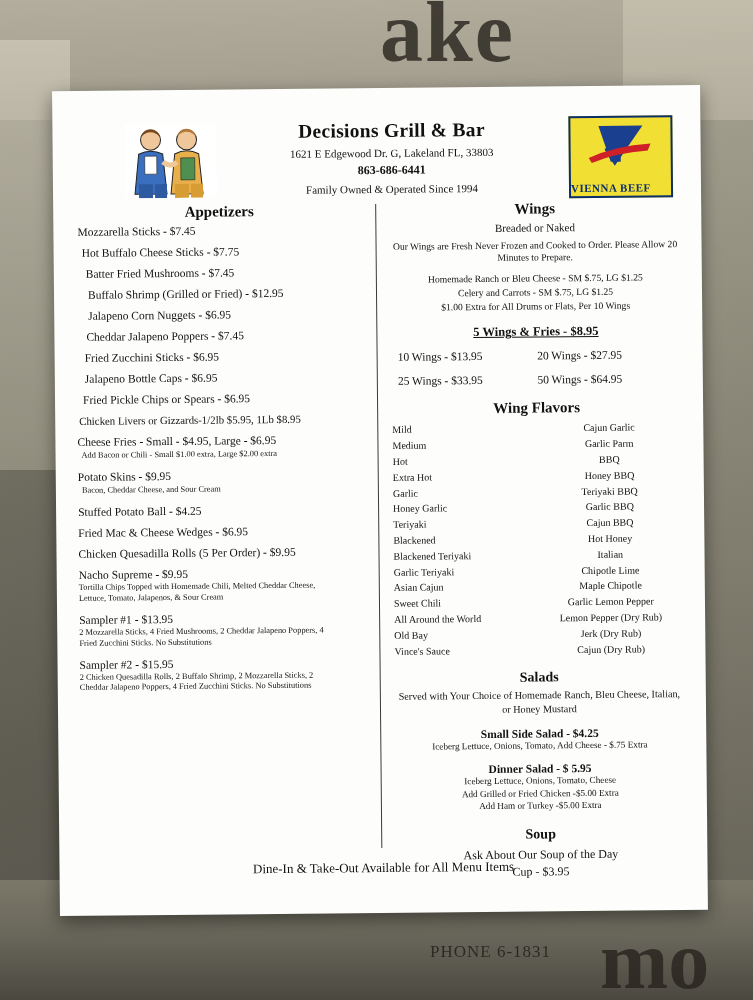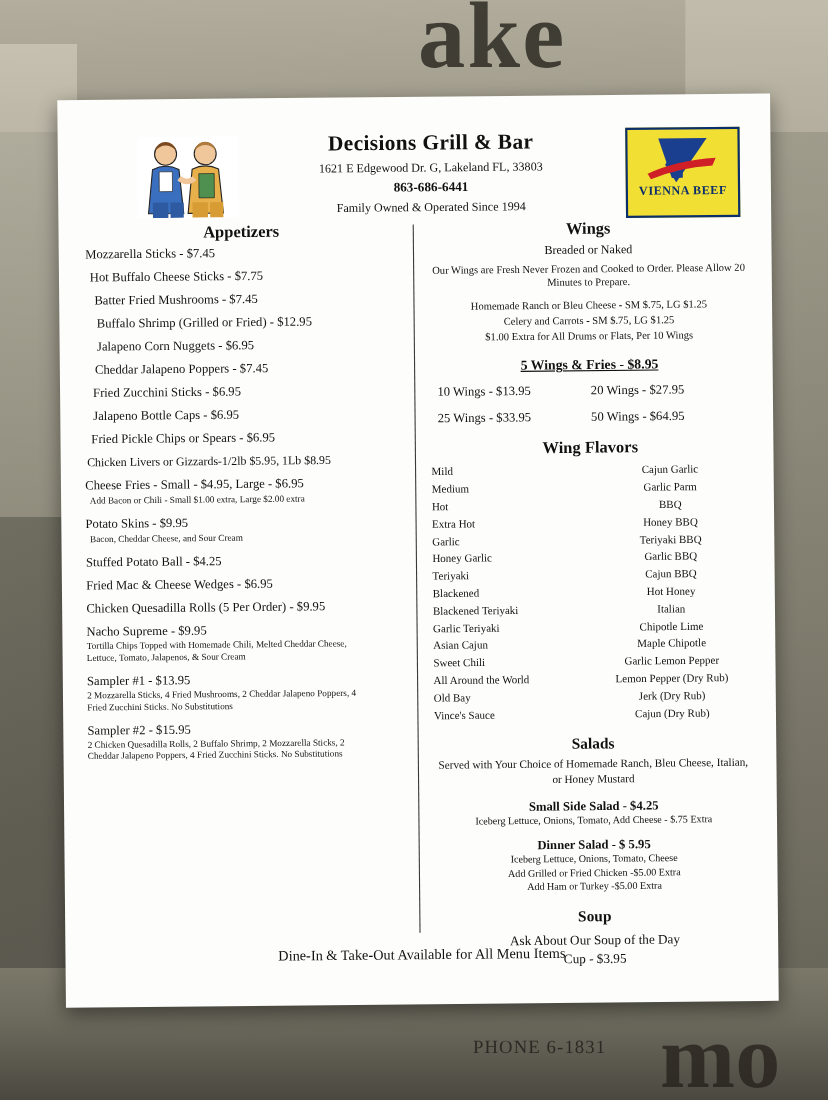--- a/index.html
+++ b/index.html
@@ -116,22 +116,21 @@
   .logo-right {
     position: absolute;
     right: 6px; top: 12px;
     width: 104px; height: 82px;
     border: 2px solid #0b2f6b;
     background: #f2df33;
     box-sizing: border-box;
   }
   .vb-text {
     position: absolute;
-    bottom: 16px; left: 0; right: 0;
-    text-align: center;
+    bottom: 2px; left: 0; right: 0;
     font-family: "Liberation Serif", serif;
     font-weight: bold;
     font-size: 11px;
     color: #0b2f6b;
     letter-spacing: .5px;
   }
   .header-center {
     position: absolute;
     left: 150px; right: 120px; top: 14px;
     text-align: center;

